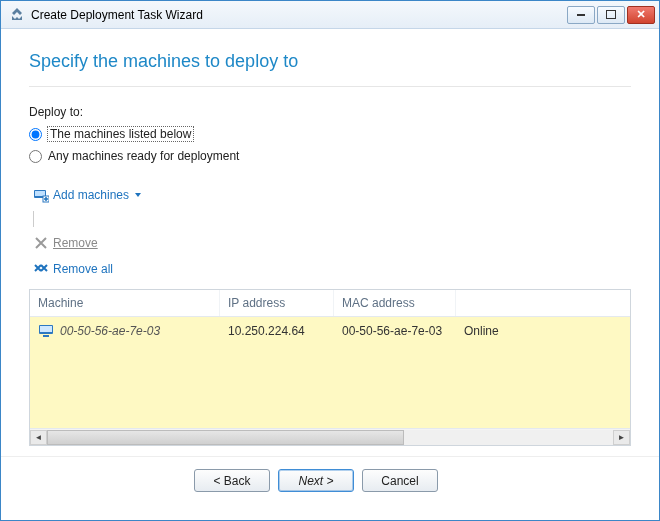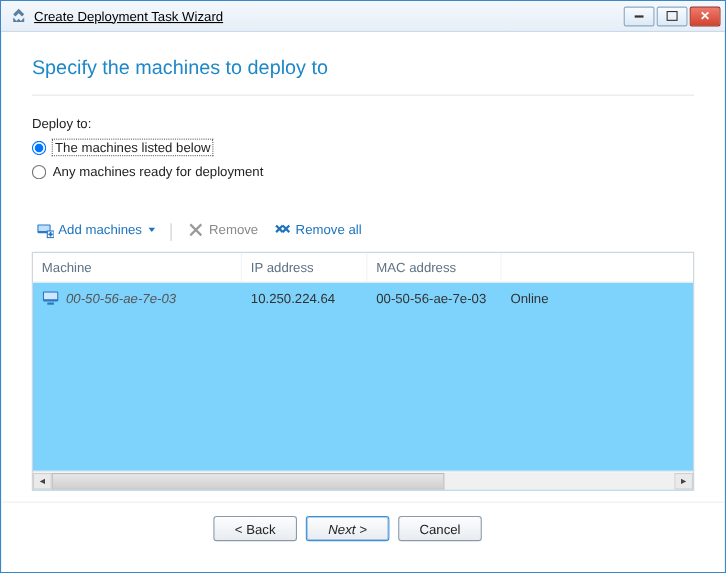--- a/index.html
+++ b/index.html
@@ -1,46 +1,46 @@
 <!DOCTYPE html>
 <html><head>
   <meta charset="utf-8">
   <style>
     * { box-sizing: border-box; margin: 0; padding: 0; }
     body { font-family: "Segoe UI", Tahoma, sans-serif; font-size: 12px; background: #fff; }
     .window { width: 660px; height: 521px; border: 1px solid #3b86c7; background: #fff; display: flex; flex-direction: column; }
     .titlebar { height: 28px; background: linear-gradient(#f4f8fc, #e6eef7); border-bottom: 1px solid #c5d6e8; display: flex; align-items: center; padding: 0 4px 0 8px; }
     .title-icon { width: 16px; height: 16px; margin-right: 6px; color: #5a7fa0; }
-    .title-text { flex: 1; color: #000; font-size: 12px; text-decoration: underline; }
+    .title-text { flex: 1; color: #000; font-size: 12px; }
     .win-controls { display: flex; gap: 2px; }
     .win-btn { width: 28px; height: 18px; border: 1px solid #8aa8c5; background: linear-gradient(#f7fbff, #dde9f5); border-radius: 2px; display: flex; align-items: center; justify-content: center; font-family: Arial; font-size: 10px; cursor: pointer; }
     .win-btn.close { background: linear-gradient(#f07a6e, #d1442f); border-color: #a03020; color: #fff; font-weight: bold; font-size: 11px; }
     .win-btn.min::after { content: ''; width: 8px; height: 2px; background: #333; display: block; }
     .win-btn.max::after { content: ''; width: 8px; height: 7px; border: 1px solid #333; display: block; }
 
     .content { flex: 1; padding: 22px 28px 12px 28px; display: flex; flex-direction: column; border-radius: 15px; }
     .heading { color: #1e88c7; font-size: 18px; font-weight: 400; margin-bottom: 14px; }
     .hr { height: 1px; background: #e6e6e6; margin-bottom: 18px; }
 
     .label { color: #222; font-size: 12px; margin-bottom: 8px; }
     .radio-row { display: flex; align-items: center; margin-bottom: 8px; }
     .radio-row input { margin-right: 6px; }
     .radio-row label { color: #222; }
     .radio-row.selected label { outline: 1px dotted #666; padding: 0 2px; }
 
-    .toolbar { margin-top: 28px; display: flex; align-items: flex-end; gap: 6px; }
+    .toolbar { margin-top: 14px; display: flex; align-items: flex-start; gap: 6px; flex-direction: column; }
     .tb-btn { display: flex; align-items: center; gap: 4px; padding: 2px 4px; border: none; background: none; cursor: pointer; font-size: 12px; }
     .tb-btn .icon { width: 16px; height: 16px; }
     .tb-btn.add { color: #1e73be; }
-    .tb-btn.remove { color: #8a8a8a; cursor: default; }
+    .tb-btn.remove { color: #8a8a8a; cursor: default; text-decoration: underline; }
     .tb-btn.remove-all { color: #1e73be; }
     .dropdown-arrow { width: 0; height: 0; border-left: 3px solid transparent; border-right: 3px solid transparent; border-top: 4px solid #1e73be; margin-left: 2px; }
     .tb-sep { width: 1px; height: 16px; background: #ccc; margin: 0 4px; }
 
-    .grid-wrap { margin-top: 10px; border: 1px solid #cfd6dd; background: #7dd3fc; flex: 1; display: flex; flex-direction: column; min-height: 0; }
+    .grid-wrap { margin-top: 10px; border: 1px solid #cfd6dd; background: #fef9c3; flex: 1; display: flex; flex-direction: column; min-height: 0; }
     .grid-head { display: flex; background: #fff; border-bottom: 1px solid #e4e9ee; }
     .grid-head .col { padding: 6px 8px; color: #5f7185; font-size: 12px; border-right: 1px solid #f0f3f6; white-space: nowrap; overflow: hidden; }
     .col-machine { width: 190px; }
     .col-ip { width: 114px; }
     .col-mac { width: 122px; }
     .col-state { width: 98px; }
     .col-recent { width: 68px; }
     .grid-body { flex: 1; overflow: hidden; }
     .grid-row { display: flex; padding: 4px 0; align-items: center; }
     .grid-row .cell { padding: 2px 8px; font-size: 12px; color: #333; white-space: nowrap; overflow: hidden; }

